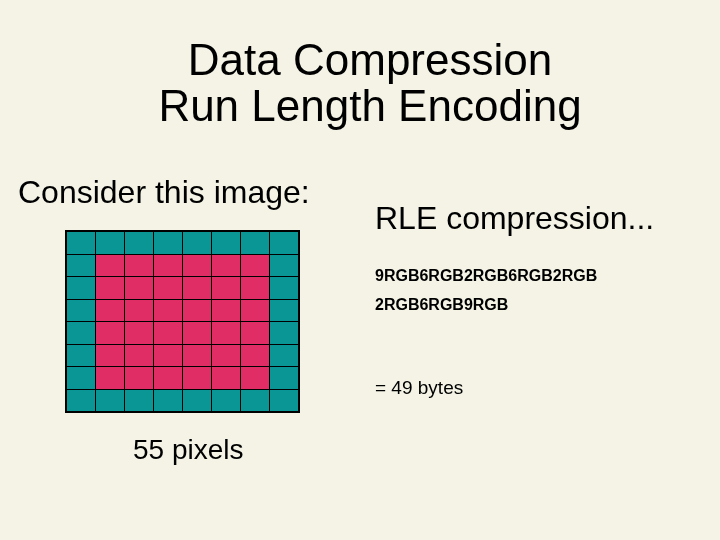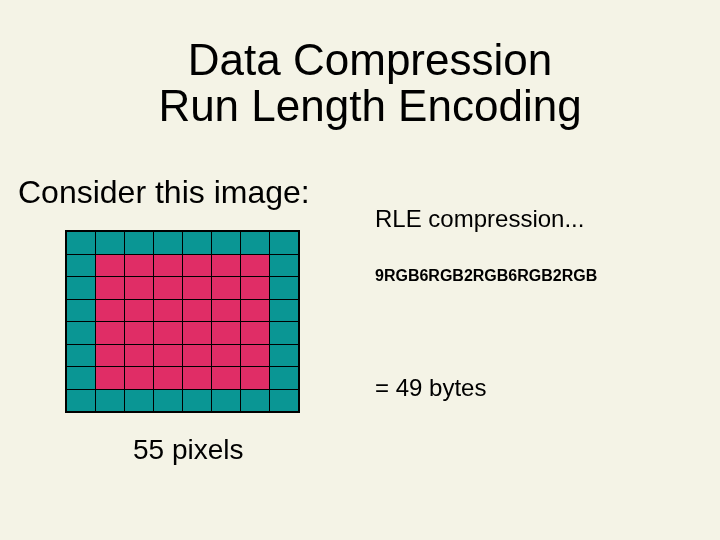--- a/index.html
+++ b/index.html
@@ -49,37 +49,37 @@
     position: absolute;
     top: 434px;
     left: 133px;
     font-size: 28px;
     line-height: 32px;
   }
   .rle-heading {
     position: absolute;
     top: 204px;
     left: 375px;
-    font-size: 24px;
+    font-size: 32px;
     line-height: 29px;
     text-align: right;
   }
   .rle-code {
     position: absolute;
     top: 261px;
     left: 375px;
     font-size: 16px;
     line-height: 29px;
     font-weight: bold;
   }
   .bytes {
     position: absolute;
     top: 373px;
     left: 375px;
-    font-size: 24px;
+    font-size: 19px;
     line-height: 29px;
   }
 </style>
 </head>
 <body>
 
 <div class="slide">
 
   <div class="title">
     <div>Data Compression</div>
@@ -154,17 +154,18 @@
       <div class="cell" style="background: rgb(10, 150, 148);"></div>
       <div class="cell" style="background: rgb(10, 150, 148);"></div>
     </div>
 
   <div class="pixels-caption">55 pixels</div>
 
   <div class="rle-heading">RLE compression...</div>
 
   <div class="rle-code">
     <div>9RGB6RGB2RGB6RGB2RGB</div>
+    <div>2RGB6RGB9RGB</div>
   </div>
 
   <div class="bytes">= 49 bytes</div>
 
 </div>
 
 </body></html>

